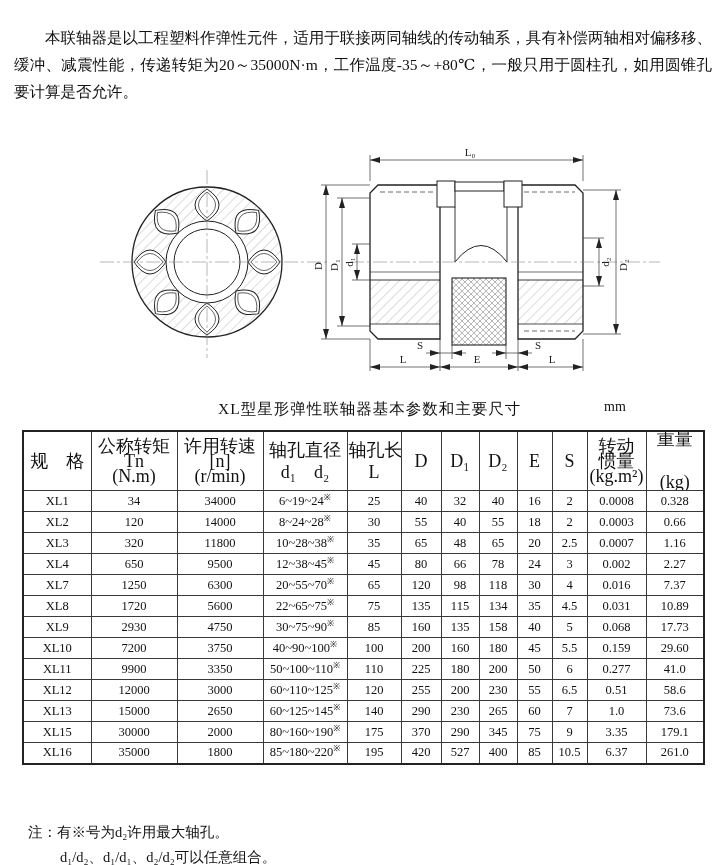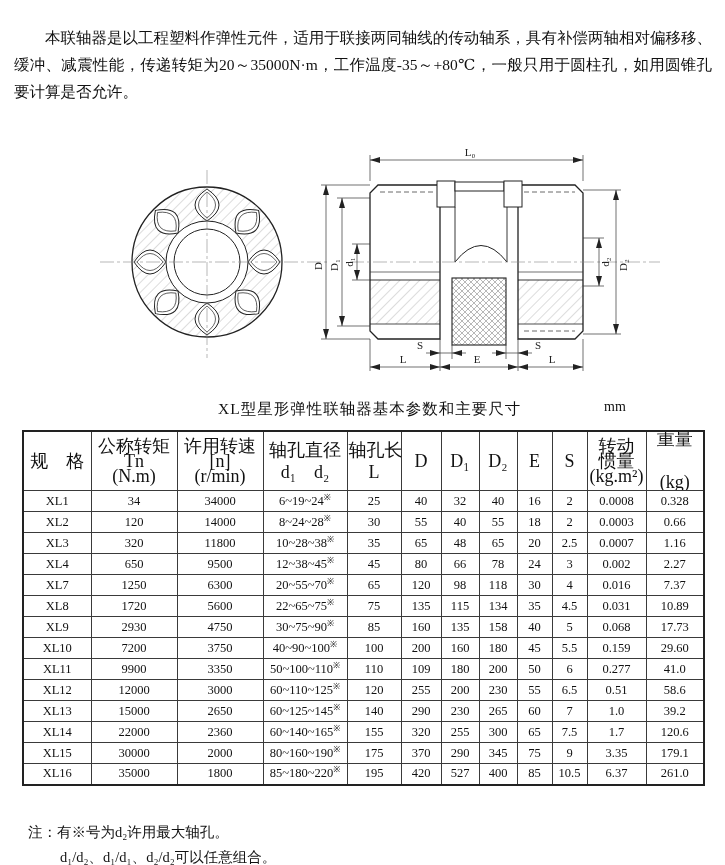--- a/index.html
+++ b/index.html
@@ -364,21 +364,21 @@
         <td>5.5</td>
         <td>0.159</td>
         <td>29.60</td>
       </tr>
       <tr>
         <td>XL11</td>
         <td>9900</td>
         <td>3350</td>
         <td><span>50~100~110</span><sup class="mark">※</sup></td>
         <td>110</td>
-        <td>109</td>
+        <td>225</td>
         <td>180</td>
         <td>200</td>
         <td>50</td>
         <td>6</td>
         <td>0.277</td>
         <td>41.0</td>
       </tr>
       <tr>
         <td>XL12</td>
         <td>12000</td>
@@ -398,35 +398,21 @@
         <td>15000</td>
         <td>2650</td>
         <td><span>60~125~145</span><sup class="mark">※</sup></td>
         <td>140</td>
         <td>290</td>
         <td>230</td>
         <td>265</td>
         <td>60</td>
         <td>7</td>
         <td>1.0</td>
-        <td>39.2</td>
-      </tr>
-      <tr>
-        <td>XL14</td>
-        <td>22000</td>
-        <td>2360</td>
-        <td><span>60~140~165</span><sup class="mark">※</sup></td>
-        <td>155</td>
-        <td>320</td>
-        <td>255</td>
-        <td>300</td>
-        <td>65</td>
-        <td>7.5</td>
-        <td>1.7</td>
-        <td>120.6</td>
+        <td>73.6</td>
       </tr>
       <tr>
         <td>XL15</td>
         <td>30000</td>
         <td>2000</td>
         <td><span>80~160~190</span><sup class="mark">※</sup></td>
         <td>175</td>
         <td>370</td>
         <td>290</td>
         <td>345</td>

